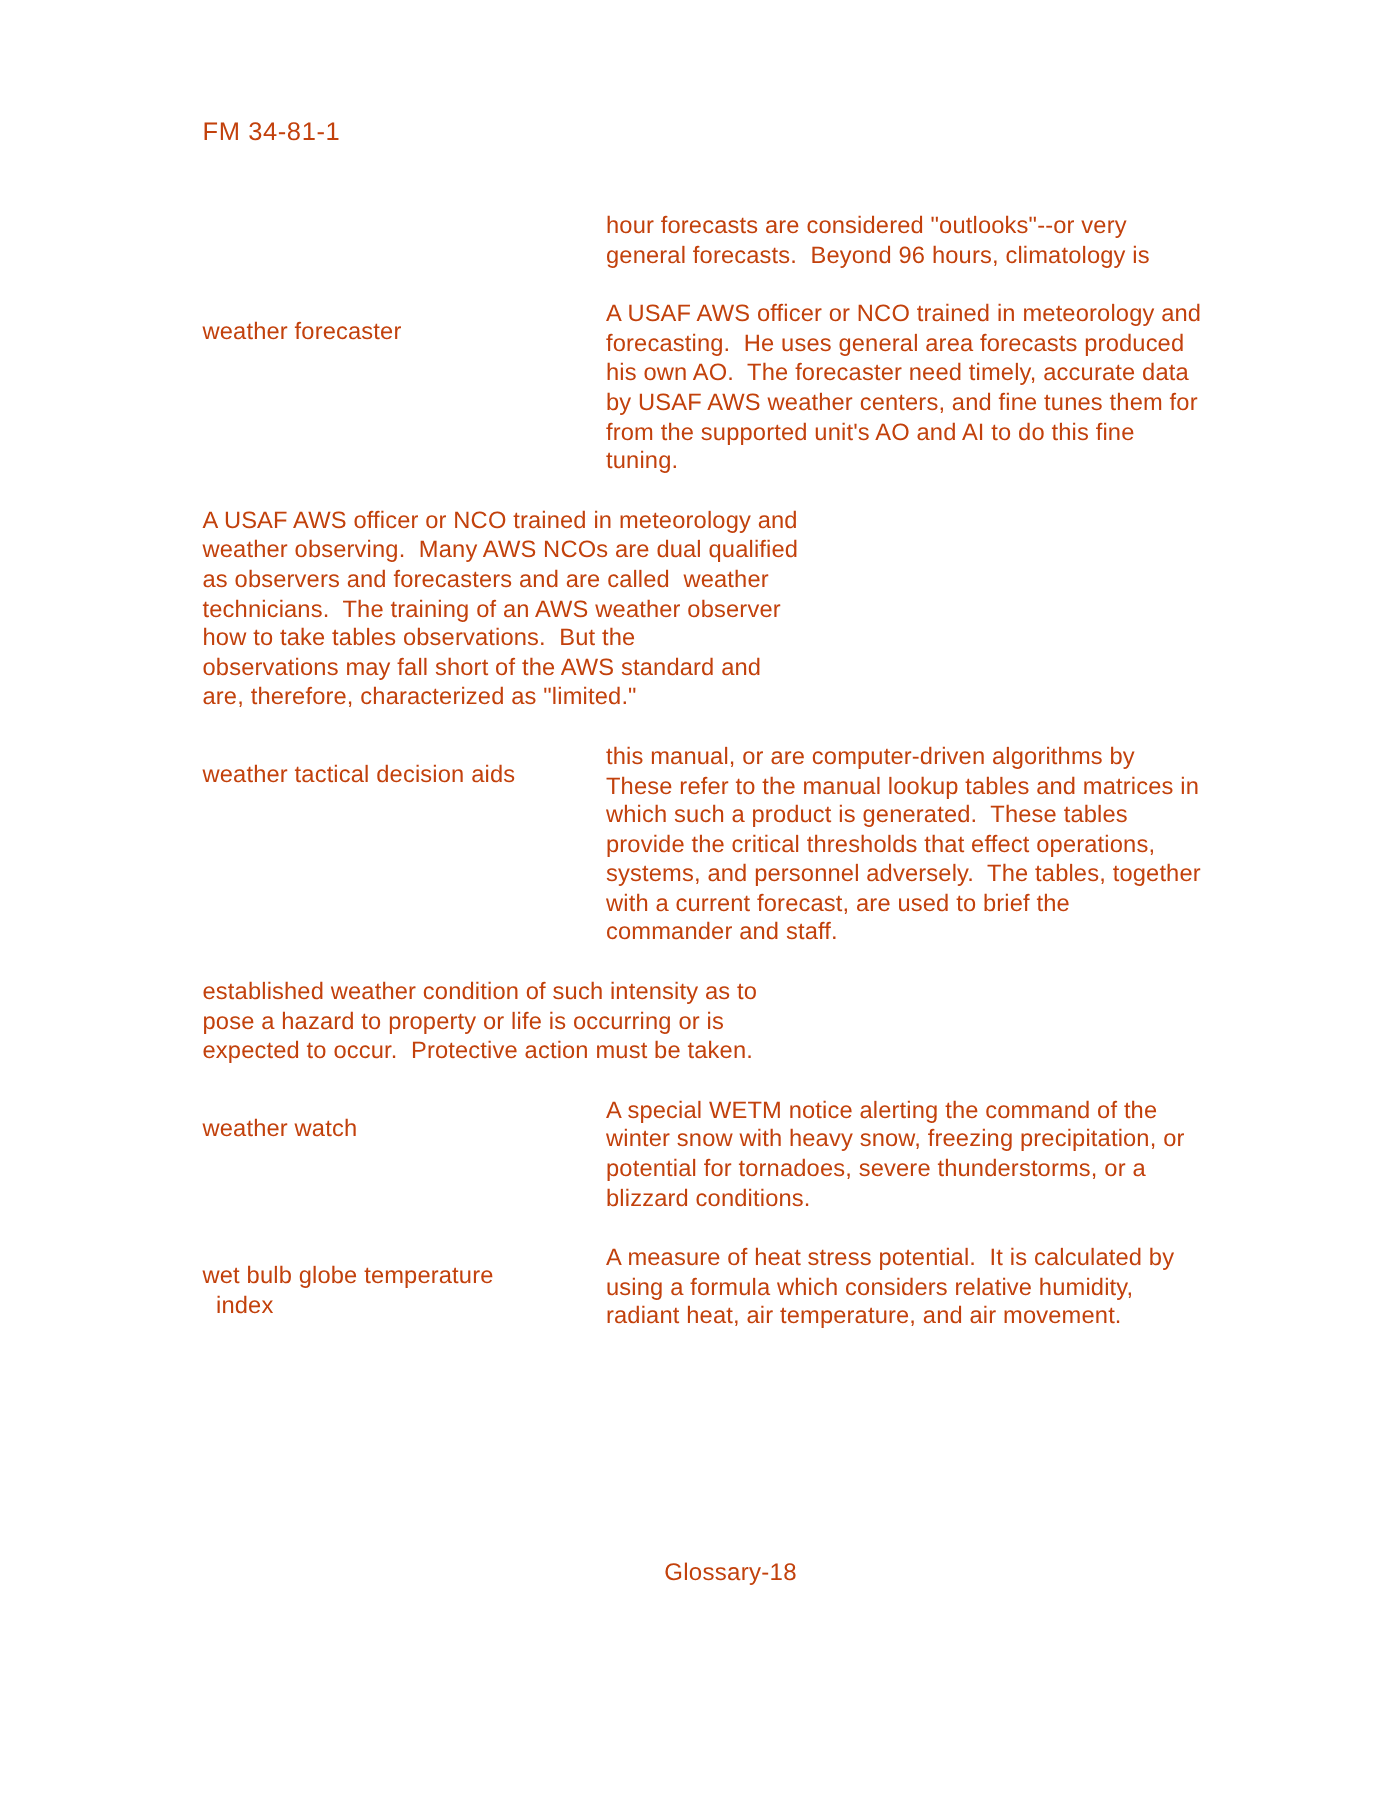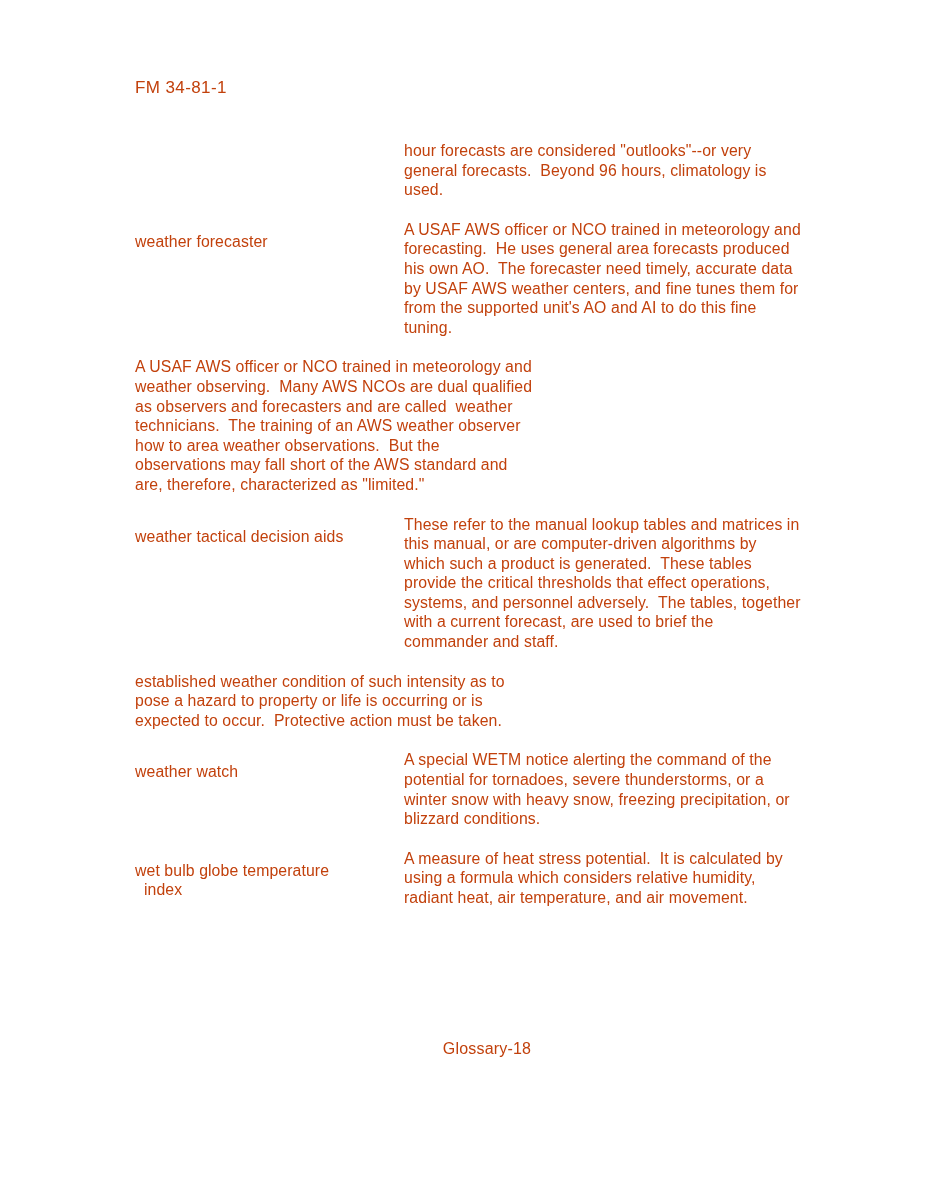--- a/index.html
+++ b/index.html
@@ -65,21 +65,20 @@
 
 <div class="page">
   <div class="doc-header">FM 34-81-1</div>
 
   <div class="glossary" id="glossary">
       <div class="entry">
         <div class="term-col"></div>
         <div class="def-col">
           <div class="line">hour forecasts are considered "outlooks"--or very</div>
           <div class="line">general forecasts.  Beyond 96 hours, climatology is</div>
-          <div class="line">used.</div>
         </div>
       </div>
       <div class="entry">
         <div class="term-col">
           <div class="line">weather forecaster</div>
         </div>
         <div class="def-col">
           <div class="line">A USAF AWS officer or NCO trained in meteorology and</div>
           <div class="line">forecasting.  He uses general area forecasts produced</div>
           <div class="line">his own AO.  The forecaster need timely, accurate data</div>
@@ -87,54 +86,54 @@
           <div class="line">from the supported unit's AO and AI to do this fine</div>
           <div class="line">tuning.</div>
         </div>
       </div>
       <div class="entry">
         <div class="def-col">
           <div class="line">A USAF AWS officer or NCO trained in meteorology and</div>
           <div class="line">weather observing.  Many AWS NCOs are dual qualified</div>
           <div class="line">as observers and forecasters and are called  weather</div>
           <div class="line">technicians.  The training of an AWS weather observer</div>
-          <div class="line">how to area weather observations.  But the</div>
+          <div class="line">how to take tables observations.  But the</div>
           <div class="line">observations may fall short of the AWS standard and</div>
           <div class="line">are, therefore, characterized as "limited."</div>
         </div>
       </div>
       <div class="entry">
         <div class="term-col">
           <div class="line">weather tactical decision aids</div>
         </div>
         <div class="def-col">
+          <div class="line">this manual, or are computer-driven algorithms by</div>
           <div class="line">These refer to the manual lookup tables and matrices in</div>
-          <div class="line">this manual, or are computer-driven algorithms by</div>
           <div class="line">which such a product is generated.  These tables</div>
           <div class="line">provide the critical thresholds that effect operations,</div>
           <div class="line">systems, and personnel adversely.  The tables, together</div>
           <div class="line">with a current forecast, are used to brief the</div>
           <div class="line">commander and staff.</div>
         </div>
       </div>
       <div class="entry">
         <div class="def-col">
           <div class="line">established weather condition of such intensity as to</div>
           <div class="line">pose a hazard to property or life is occurring or is</div>
           <div class="line">expected to occur.  Protective action must be taken.</div>
         </div>
       </div>
       <div class="entry">
         <div class="term-col">
           <div class="line">weather watch</div>
         </div>
         <div class="def-col">
           <div class="line">A special WETM notice alerting the command of the</div>
+          <div class="line">winter snow with heavy snow, freezing precipitation, or</div>
           <div class="line">potential for tornadoes, severe thunderstorms, or a</div>
-          <div class="line">winter snow with heavy snow, freezing precipitation, or</div>
           <div class="line">blizzard conditions.</div>
         </div>
       </div>
       <div class="entry">
         <div class="term-col">
           <div class="line">wet bulb globe temperature</div>
           <div class="line">  index</div>
         </div>
         <div class="def-col">
           <div class="line">A measure of heat stress potential.  It is calculated by</div>

